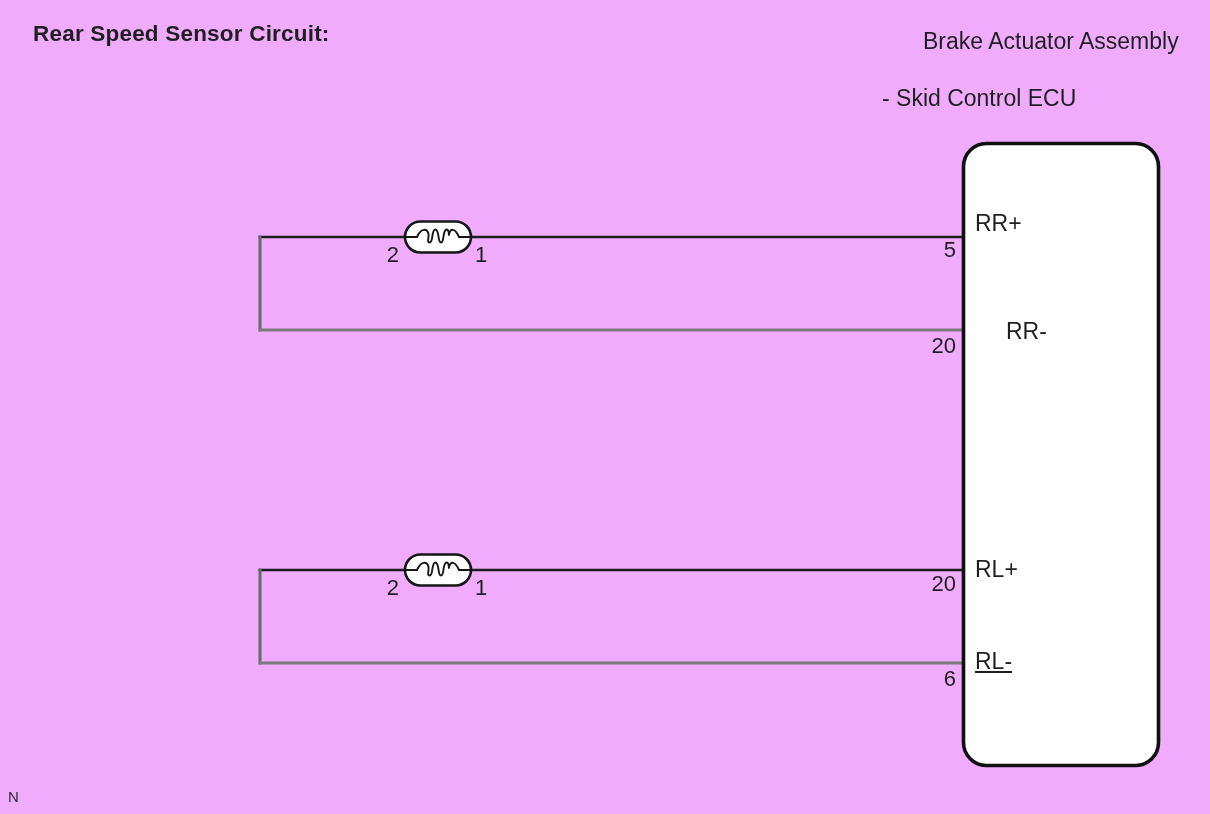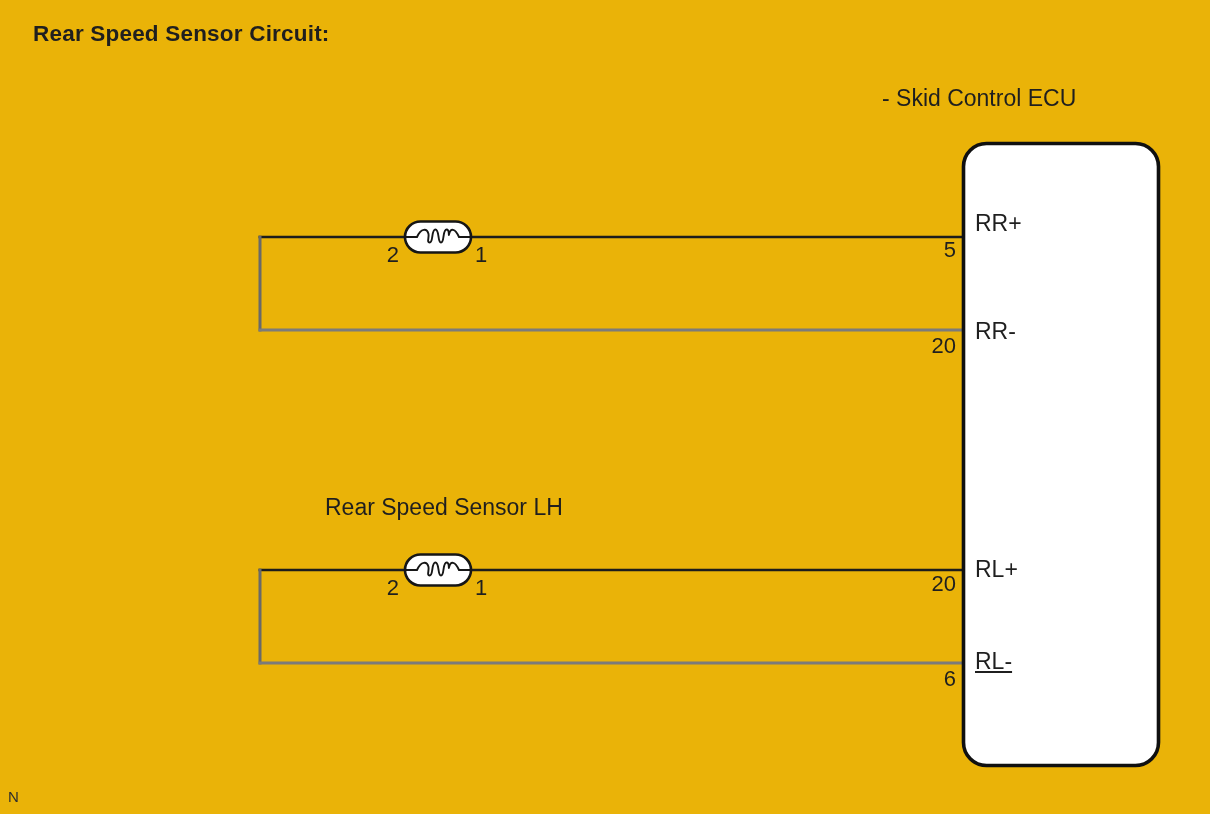--- a/index.html
+++ b/index.html
@@ -4,21 +4,21 @@
 <style>
   html, body {
     margin: 0;
     padding: 0;
     background: #ffffff;
   }
   .page {
     position: relative;
     width: 1210px;
     height: 814px;
-    background: #eab308;
+    background: #f0abfc;
     font-family: "Liberation Sans", "DejaVu Sans", sans-serif;
     color: #1f1f1f;
     overflow: hidden;
   }
   .circuit-svg {
     position: absolute;
     left: 0;
     top: 0;
     width: 1210px;
     height: 814px;
@@ -46,21 +46,21 @@
   .term-rh-1 { left: 475px;  top: 243px; }
   .term-lh-2 { right: 811px; top: 576px; text-align: right; }
   .term-lh-1 { left: 475px;  top: 576px; }
   .pin-num { right: 254px; font-size: 22px; text-align: right; }
   .pin-5  { top: 238px; }
   .pin-19 { top: 334px; }
   .pin-20 { top: 572px; }
   .pin-6  { top: 667px; }
   .pin-sig { left: 975px; }
   .sig-rr-plus  { top: 212px; }
-  .sig-rr-minus { top: 320px; }
+  .sig-rr-minus { top: 320px; margin-left: 31px; }
   .sig-rl-plus  { top: 558px; text-align: center; }
   .sig-rl-minus { top: 650px; text-decoration: underline; }
   .footnote {
     left: 8px;
     top: 789px;
     font-size: 15px;
     line-height: 15px;
     color: #2e2e2e;
   }
 </style>
@@ -87,23 +87,23 @@
     </g>
 
     <g transform="translate(438,570)">
       <rect x="-33" y="-15.5" width="66" height="31" rx="15.5" ry="15.5" fill="#ffffff" stroke-width="2.6" stroke="#161616"></rect>
       <path d="M -33 0 H -21 C -17 -9, -11 -9, -9.5 -3 C -8.8 0.5, -11.5 5.5, -8.3 5.5 C -4.6 5.5, -6.8 -7.5, -2.6 -7.5 C 1.6 -7.5, -0.6 5.5, 3 5.5 C 6.6 5.5, 4.4 -7.5, 8.6 -7.5 C 11.8 -7.5, 10.4 0.5, 11.1 -3 C 12.6 -9, 17 -9, 21 0 H 33" fill="none" stroke-width="1.9" stroke-linecap="round" stroke="#161616"></path>
     </g>
   </svg>
 
   <span class="txt title">Rear Speed Sensor Circuit:</span>
 
+  <span class="txt ecu-h1">Brake Actuator Assembly</span>
   <span class="txt ecu-h2">- Skid Control ECU</span>
 
-  <span class="txt sensor-label-lh">Rear Speed Sensor LH</span>
 
   <span class="txt term term-rh-2">2</span>
   <span class="txt term term-rh-1">1</span>
   <span class="txt term term-lh-2">2</span>
   <span class="txt term term-lh-1">1</span>
 
   <span class="txt pin-num pin-5">5</span>
   <span class="txt pin-num pin-19">20</span>
   <span class="txt pin-num pin-20">20</span>
   <span class="txt pin-num pin-6">6</span>

